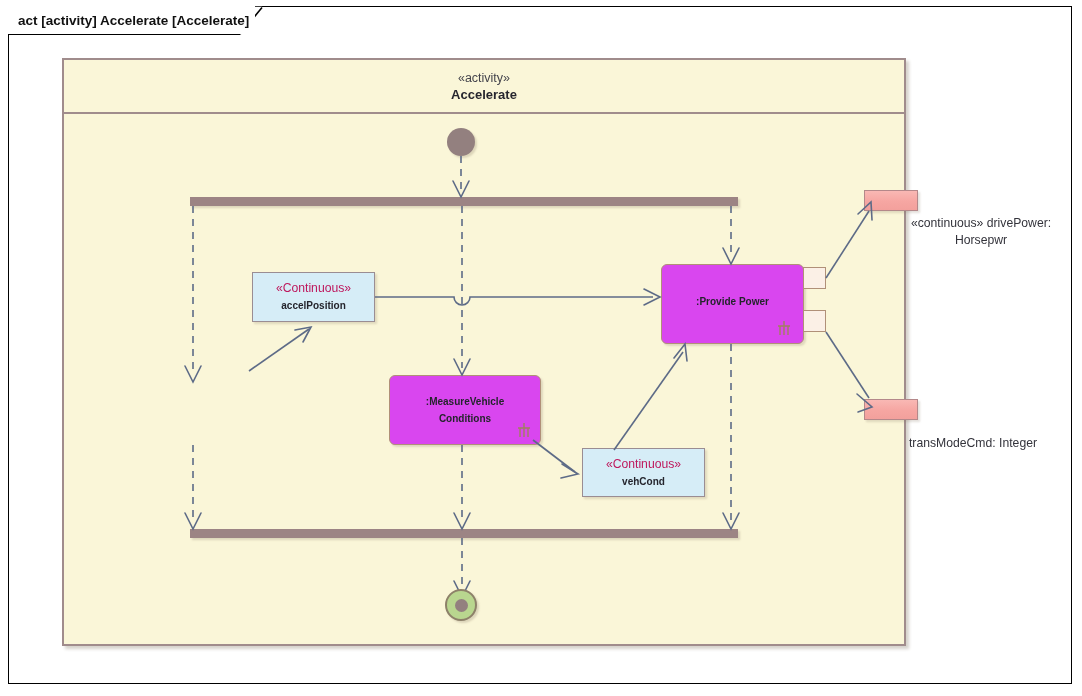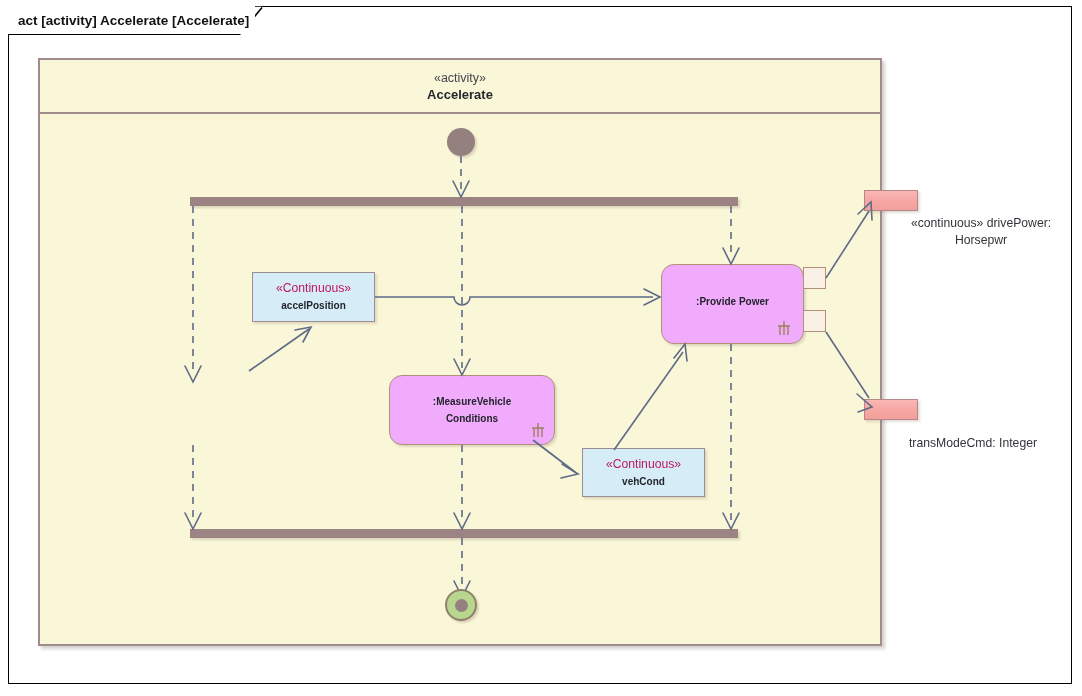--- a/index.html
+++ b/index.html
@@ -12,35 +12,35 @@
       border:1.6px solid #000;box-sizing:border-box;background:#fff;}
 
   .frame-tab{position:absolute;left:8px;top:6px;height:28px;box-sizing:border-box;
       background:#fff;z-index:5;}
   .frame-tab .tab-body{position:relative;height:28px;display:flex;align-items:center;
       padding:0 6px 0 10px;box-sizing:border-box;border-right:0;}
   .frame-tab .tab-label{font-size:13.5px;font-weight:bold;color:#111;white-space:nowrap;}
   .tab-shape{position:absolute;left:8px;top:6px;width:264px;height:29px;z-index:4;}
 
   
-  .activity-box{position:absolute;left:38px;top:58px;width:844px;height:588px;
+  .activity-box{position:absolute;left:62px;top:58px;width:844px;height:588px;
       box-sizing:border-box;border:2px solid #a08c8c;background:#faf6d8;
       box-shadow:3px 3px 3px rgba(120,110,90,.30);}
   .activity-header{position:absolute;left:0;top:0;width:100%;height:54px;
       box-sizing:border-box;border-bottom:2px solid #a08c8c;
       display:flex;flex-direction:column;align-items:center;justify-content:center;
       background:#faf6d8;}
   .activity-header .stereo{font-size:12.5px;color:#44444c;line-height:16px;}
   .activity-header .name{font-size:13px;font-weight:bold;color:#26262e;line-height:17px;}
   .stereo-line{font-size:12.2px;color:#be185d;line-height:17px;}
   .name-line{font-size:10px;font-weight:bold;color:#24242c;line-height:17px;}
 
   
   .action{position:absolute;box-sizing:border-box;border:1.4px solid #b09078;
-      background:#f0abfc;border-radius:13px;
+      background:#d946ef;border-radius:6px;
       box-shadow:2px 2px 2px rgba(130,115,95,.22);}
   .action .txt{position:absolute;left:4px;right:4px;top:50%;transform:translateY(-50%);
       text-align:center;}
 
   
   .objnode{position:absolute;box-sizing:border-box;border:1.4px solid #9a8d93;
       background:#d6edf7;box-shadow:2px 2px 2px rgba(130,115,95,.22);}
   .objnode .txt{position:absolute;left:2px;right:2px;top:50%;transform:translateY(-50%);
       text-align:center;}
 
@@ -107,21 +107,21 @@
   <div class="forkbar" style="left:190px;top:529px;width:548px;height:9px;"></div>
 
   <div class="objnode" style="left:252px;top:272px;width:123px;height:50px;">
     <div class="txt">
       <div class="stereo-line">«Continuous»</div>
       <div class="name-line">accelPosition</div>
     </div>
   </div>
 
 
-  <div class="action" style="left:389px;top:375px;width:166px;height:70px;">
+  <div class="action" style="left:389px;top:375px;width:152px;height:70px;">
     <div class="txt">
       <div class="name-line">:MeasureVehicle</div>
       <div class="name-line">Conditions</div>
     </div>
     <svg style="position:absolute;right:7px;bottom:5px;" width="18" height="16" viewBox="0 0 18 16">
       <path class="rake" d="M3,5 L15,5 M5,5 L5,14 M9,5 L9,14 M13,5 L13,14 M9,0 L9,5"></path>
     </svg>
   </div>
 
   <div class="action" style="left:661px;top:264px;width:143px;height:80px;">

